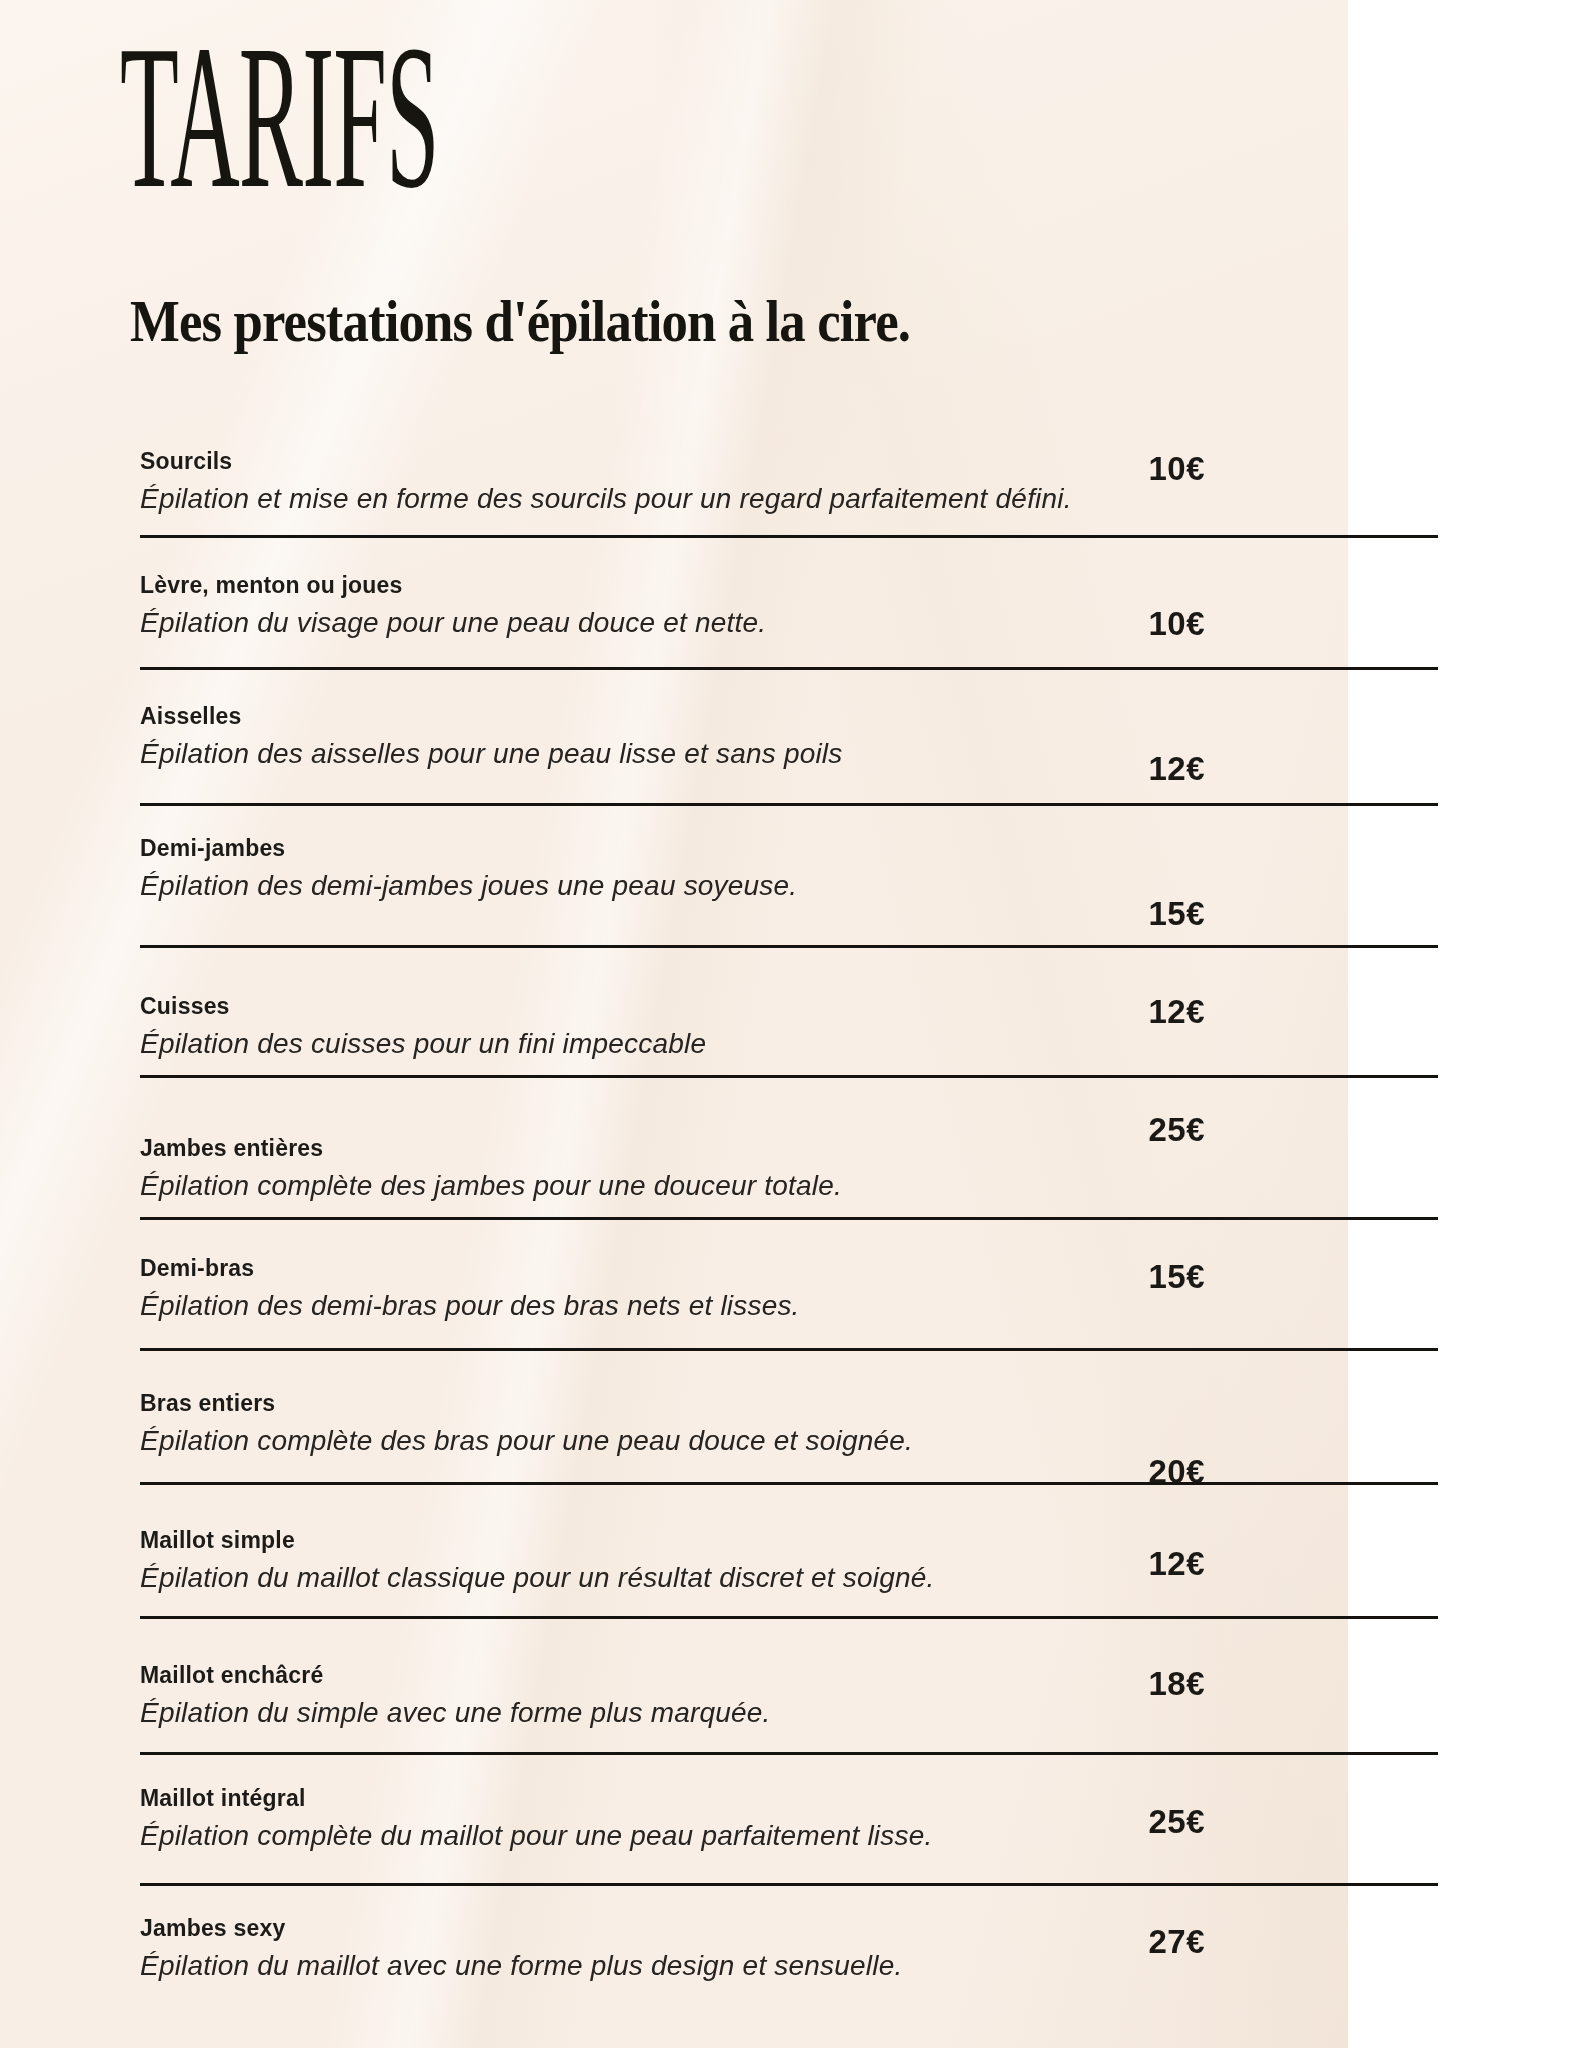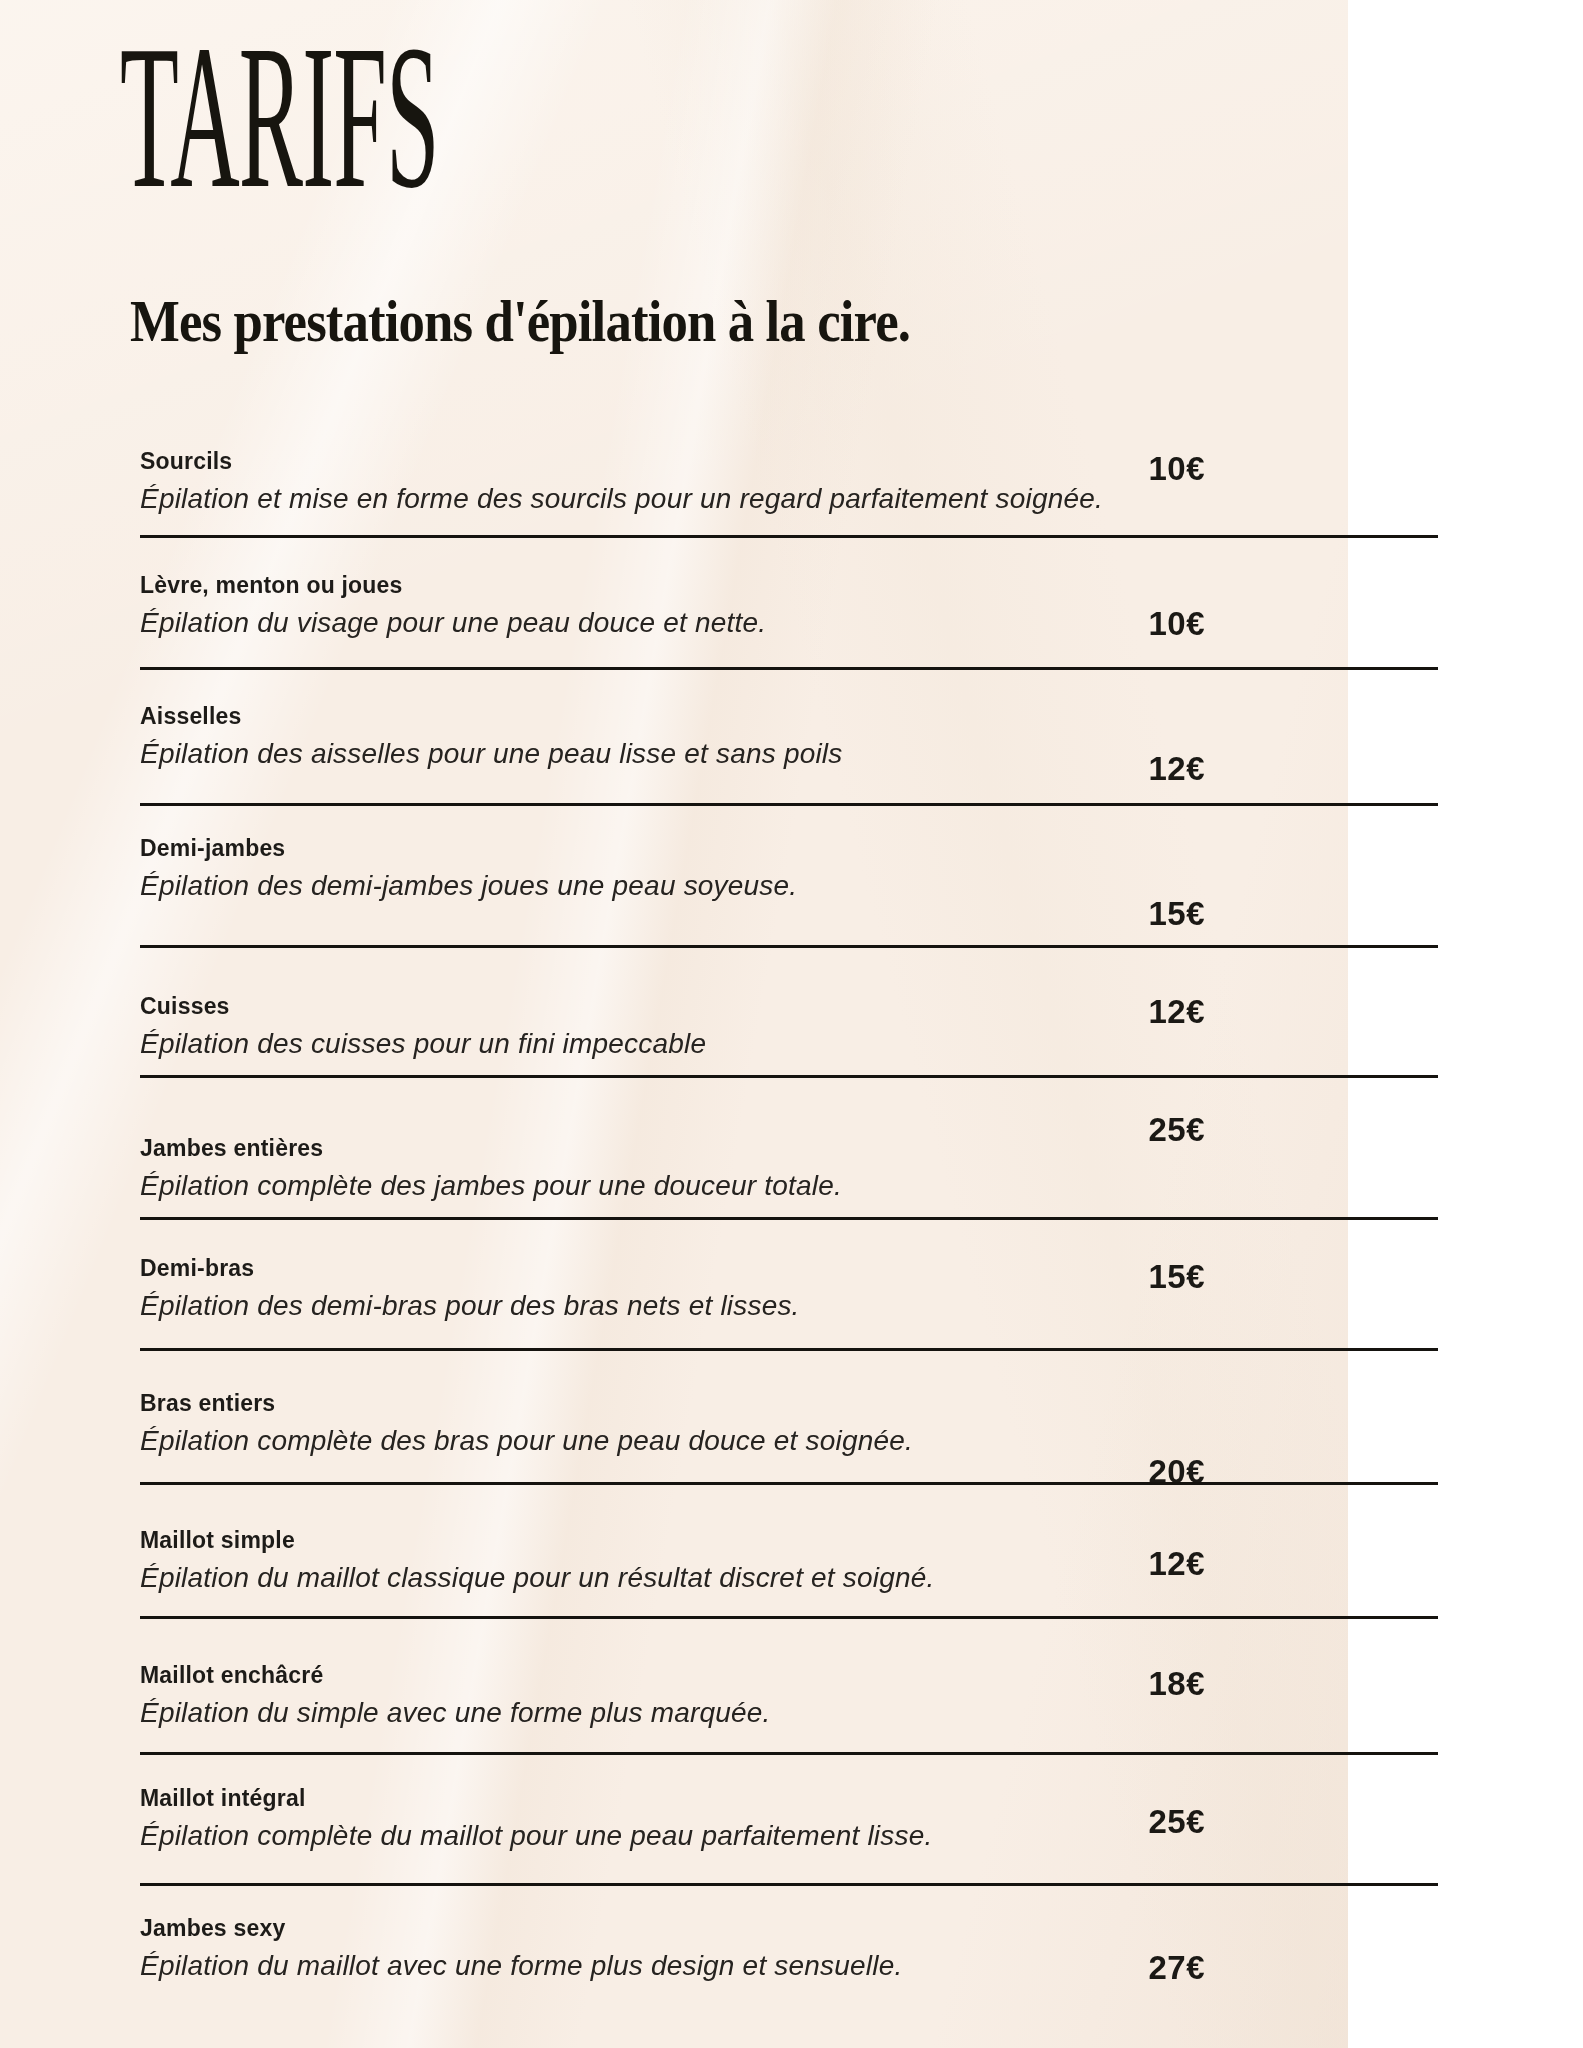--- a/index.html
+++ b/index.html
@@ -58,21 +58,21 @@
 </style>
 </head>
 <body>
 
 <div id="page" style="background-color: rgb(248, 238, 229);">
   <div class="title">TARIFS</div>
   <div class="subtitle">Mes prestations d'épilation à la cire.</div>
   <div id="services">
       <div class="row" style="top: 448px;">
         <div class="svc-name">Sourcils</div>
-        <div class="svc-desc">Épilation et mise en forme des sourcils pour un regard parfaitement soignée.</div>
+        <div class="svc-desc">Épilation et mise en forme des sourcils pour un regard parfaitement défini.</div>
         <div class="svc-price" style="top: 2px;">10€</div>
       </div>
       <div class="row" style="top: 572px;">
         <div class="svc-name">Lèvre, menton ou joues</div>
         <div class="svc-desc">Épilation du visage pour une peau douce et nette.</div>
         <div class="svc-price" style="top: 33px;">10€</div>
       </div>
       <div class="row" style="top: 703px;">
         <div class="svc-name">Aisselles</div>
         <div class="svc-desc">Épilation des aisselles pour une peau lisse et sans poils</div>
@@ -114,21 +114,21 @@
         <div class="svc-price" style="top: 3px;">18€</div>
       </div>
       <div class="row" style="top: 1785px;">
         <div class="svc-name">Maillot intégral</div>
         <div class="svc-desc">Épilation complète du maillot pour une peau parfaitement lisse.</div>
         <div class="svc-price" style="top: 18px;">25€</div>
       </div>
       <div class="row" style="top: 1915px;">
         <div class="svc-name">Jambes sexy</div>
         <div class="svc-desc">Épilation du maillot avec une forme plus design et sensuelle.</div>
-        <div class="svc-price" style="top: 8px; margin-top: 26px;">27€</div>
+        <div class="svc-price" style="top: 8px;">27€</div>
       </div>
       <div class="sep" style="top: 535px; background: rgb(21, 19, 15);"></div>
       <div class="sep" style="top: 667px; background: rgb(21, 19, 15);"></div>
       <div class="sep" style="top: 803px; background: rgb(21, 19, 15);"></div>
       <div class="sep" style="top: 945px; background: rgb(21, 19, 15);"></div>
       <div class="sep" style="top: 1075px; background: rgb(21, 19, 15);"></div>
       <div class="sep" style="top: 1217px; background: rgb(21, 19, 15);"></div>
       <div class="sep" style="top: 1348px; background: rgb(21, 19, 15);"></div>
       <div class="sep" style="top: 1482px; background: rgb(21, 19, 15);"></div>
       <div class="sep" style="top: 1616px; background: rgb(21, 19, 15);"></div>

